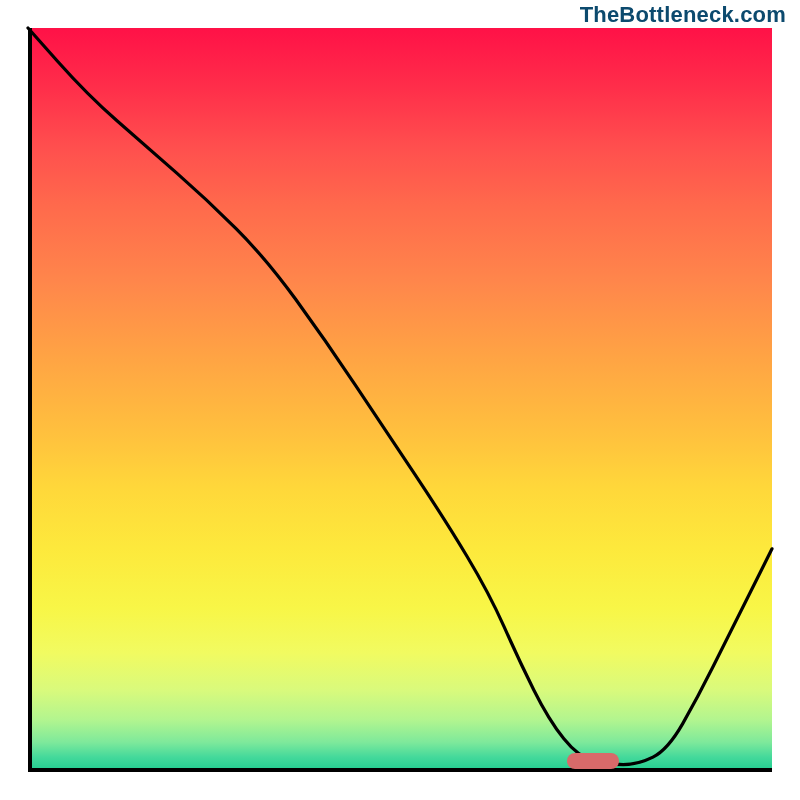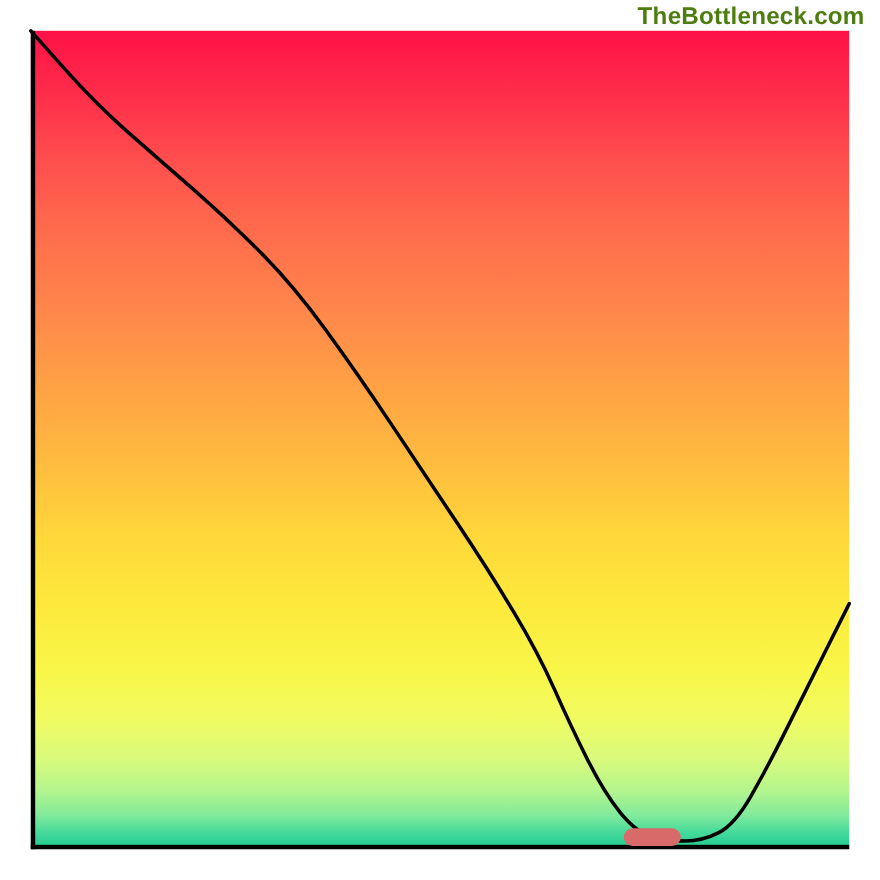--- a/index.html
+++ b/index.html
@@ -14,21 +14,21 @@
     position: relative;
     width: 800px;
     height: 800px;
   }
   .watermark {
     position: absolute;
     top: 2px;
     right: 14px;
     font-size: 22px;
     font-weight: 600;
-    color: #4d7c0f;
+    color: #0c4a6e;
     letter-spacing: 0.2px;
   }
   .plot-frame {
     position: absolute;
     left: 28px;
     top: 28px;
     width: 744px;
     height: 744px;
     box-sizing: border-box;
   }

